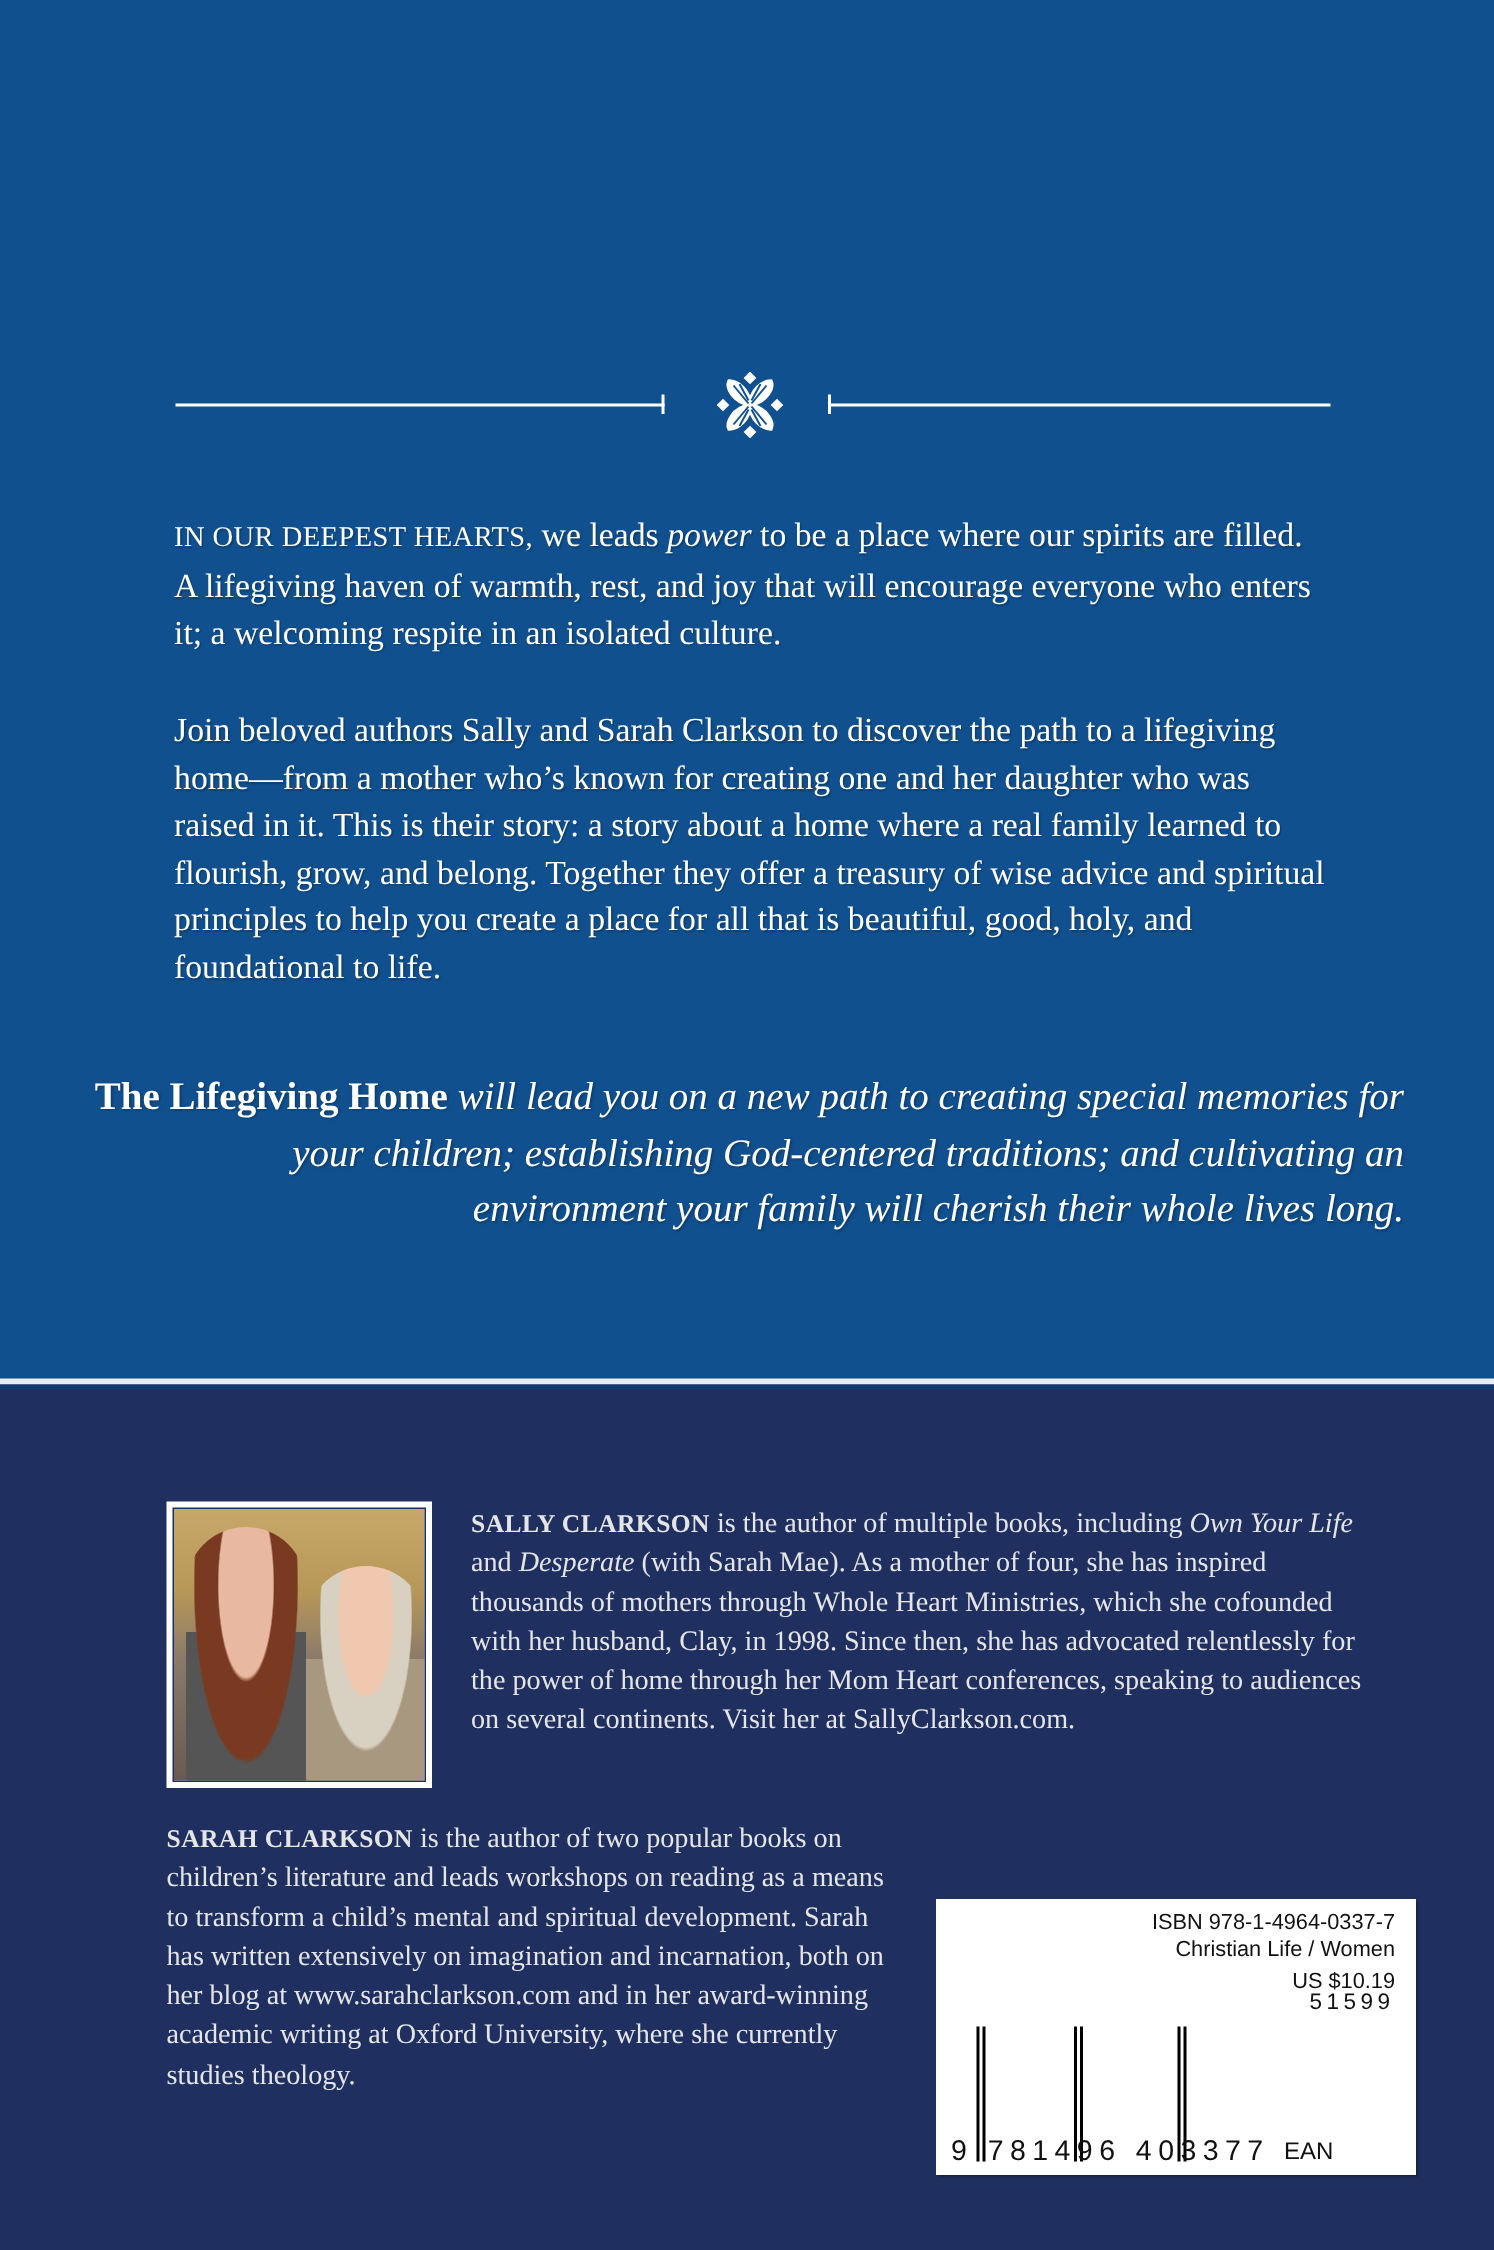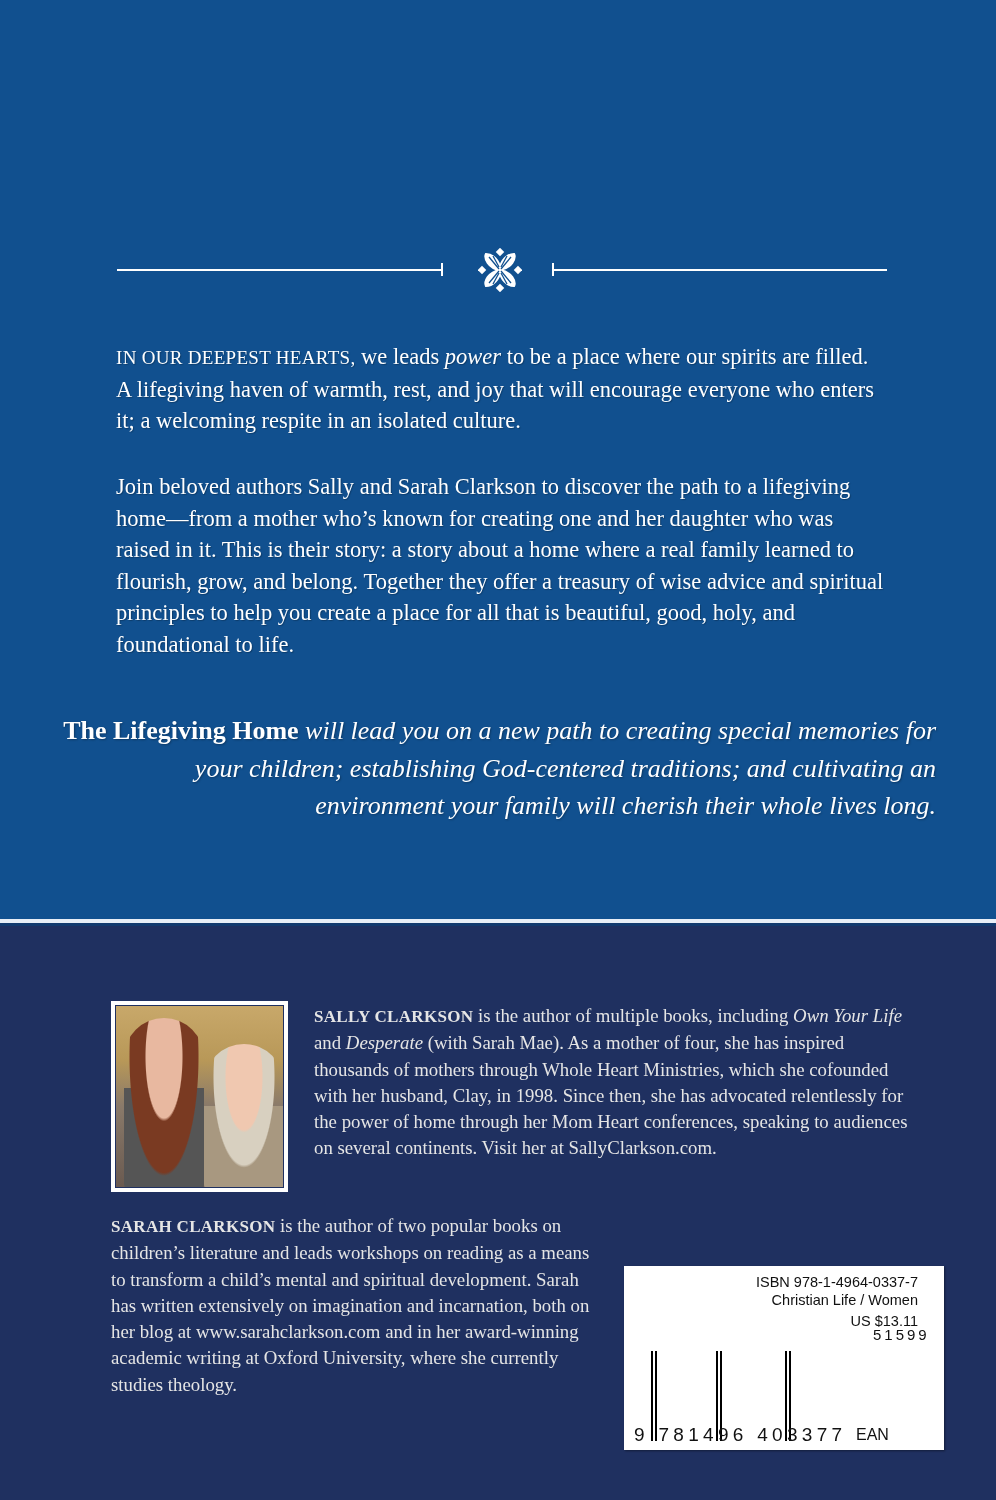--- a/index.html
+++ b/index.html
@@ -37,21 +37,21 @@
   .person2 { position:absolute; left:88px; top:38px; width:80px; height:150px; border-radius:40px 40px 10px 10px;
     background:radial-gradient(ellipse at 50% 22%, #f0c8b0 0 18px, #d8d0c0 19px 30px, transparent 31px), linear-gradient(180deg, transparent 0 62px, #a89880 62px 100%); }
 
   .bio { position:absolute; font-size:18.8px; line-height:26.3px; color:#e5e5e5; }
   .bio1 { left:314px; top:1003px; width:610px; }
   .bio2 { left:111px; top:1213px; width:480px; }
   .bio .name { font-weight:bold; font-size:17px; letter-spacing:0.3px; }
   .bio i { font-style:italic; }
 
   .barcode-box { position:absolute; left:624px; top:1266px; width:320px; height:184px; background:#fff; color:#111; font-family:"Liberation Sans","DejaVu Sans",sans-serif; box-shadow:1px 1px 2px rgba(0,0,0,0.4); }
-  .bc-line { position:absolute; right:26px; font-size:14.5px; line-height:18px; text-align:right; }
+  .bc-line { position:absolute; right:14px; font-size:14.5px; line-height:18px; text-align:right; }
   .bc-isbn { top:7px; }
   .bc-cat { top:25px; }
   .bc-price { top:46px; }
   .bc-addon-num { position:absolute; left:249px; top:60px; font-size:15px; letter-spacing:3px; }
   .bars { position:absolute; display:flex; align-items:flex-start; }
   .bars span { display:block; background:#000; }
   .main-bars { left:27px; top:85px; height:82px; }
   .addon-bars { left:230px; top:97px; height:70px; }
   .bc-digits { position:absolute; left:10px; top:158px; font-size:19px; letter-spacing:4.3px; }
   .bc-ean { position:absolute; left:232px; top:160px; font-size:16px; }
@@ -110,21 +110,21 @@
     </div>
   </div>
 
   <div class="bio bio1"><span class="name">SALLY CLARKSON</span><span> is the author of multiple books, including </span><i>Own Your Life</i><span> and </span><i>Desperate</i><span> (with Sarah Mae). As a mother of four, she has inspired thousands of mothers through Whole Heart Ministries, which she cofounded with her husband, Clay, in 1998. Since then, she has advocated relentlessly for the power of home through her Mom Heart conferences, speaking to audiences on several continents. Visit her at SallyClarkson.com.</span></div>
 
   <div class="bio bio2"><span class="name">SARAH CLARKSON</span><span> is the author of two popular books on children’s literature and leads workshops on reading as a means to transform a child’s mental and spiritual development. Sarah has written extensively on imagination and incarnation, both on her blog at www.sarahclarkson.com and in her award-winning academic writing at Oxford University, where she currently studies theology.</span></div>
 
   <div class="barcode-box">
     <div class="bc-line bc-isbn">ISBN 978-1-4964-0337-7</div>
     <div class="bc-line bc-cat">Christian Life / Women</div>
-    <div class="bc-line bc-price">US $13.11</div>
+    <div class="bc-line bc-price">US $10.19</div>
     <div class="bc-addon-num">51599</div>
 
     <div class="bars main-bars">
       <span style="width:2px;margin-right:2px;height:90px"></span>
         <span style="width:2px;margin-right:3px;height:90px"></span>
       <span style="width:4px;margin-right:2px"></span>
         <span style="width:2px;margin-right:4px"></span>
         <span style="width:3px;margin-right:5px"></span>
       <span style="width:2px;margin-right:2px"></span>
         <span style="width:2px;margin-right:4px"></span>

